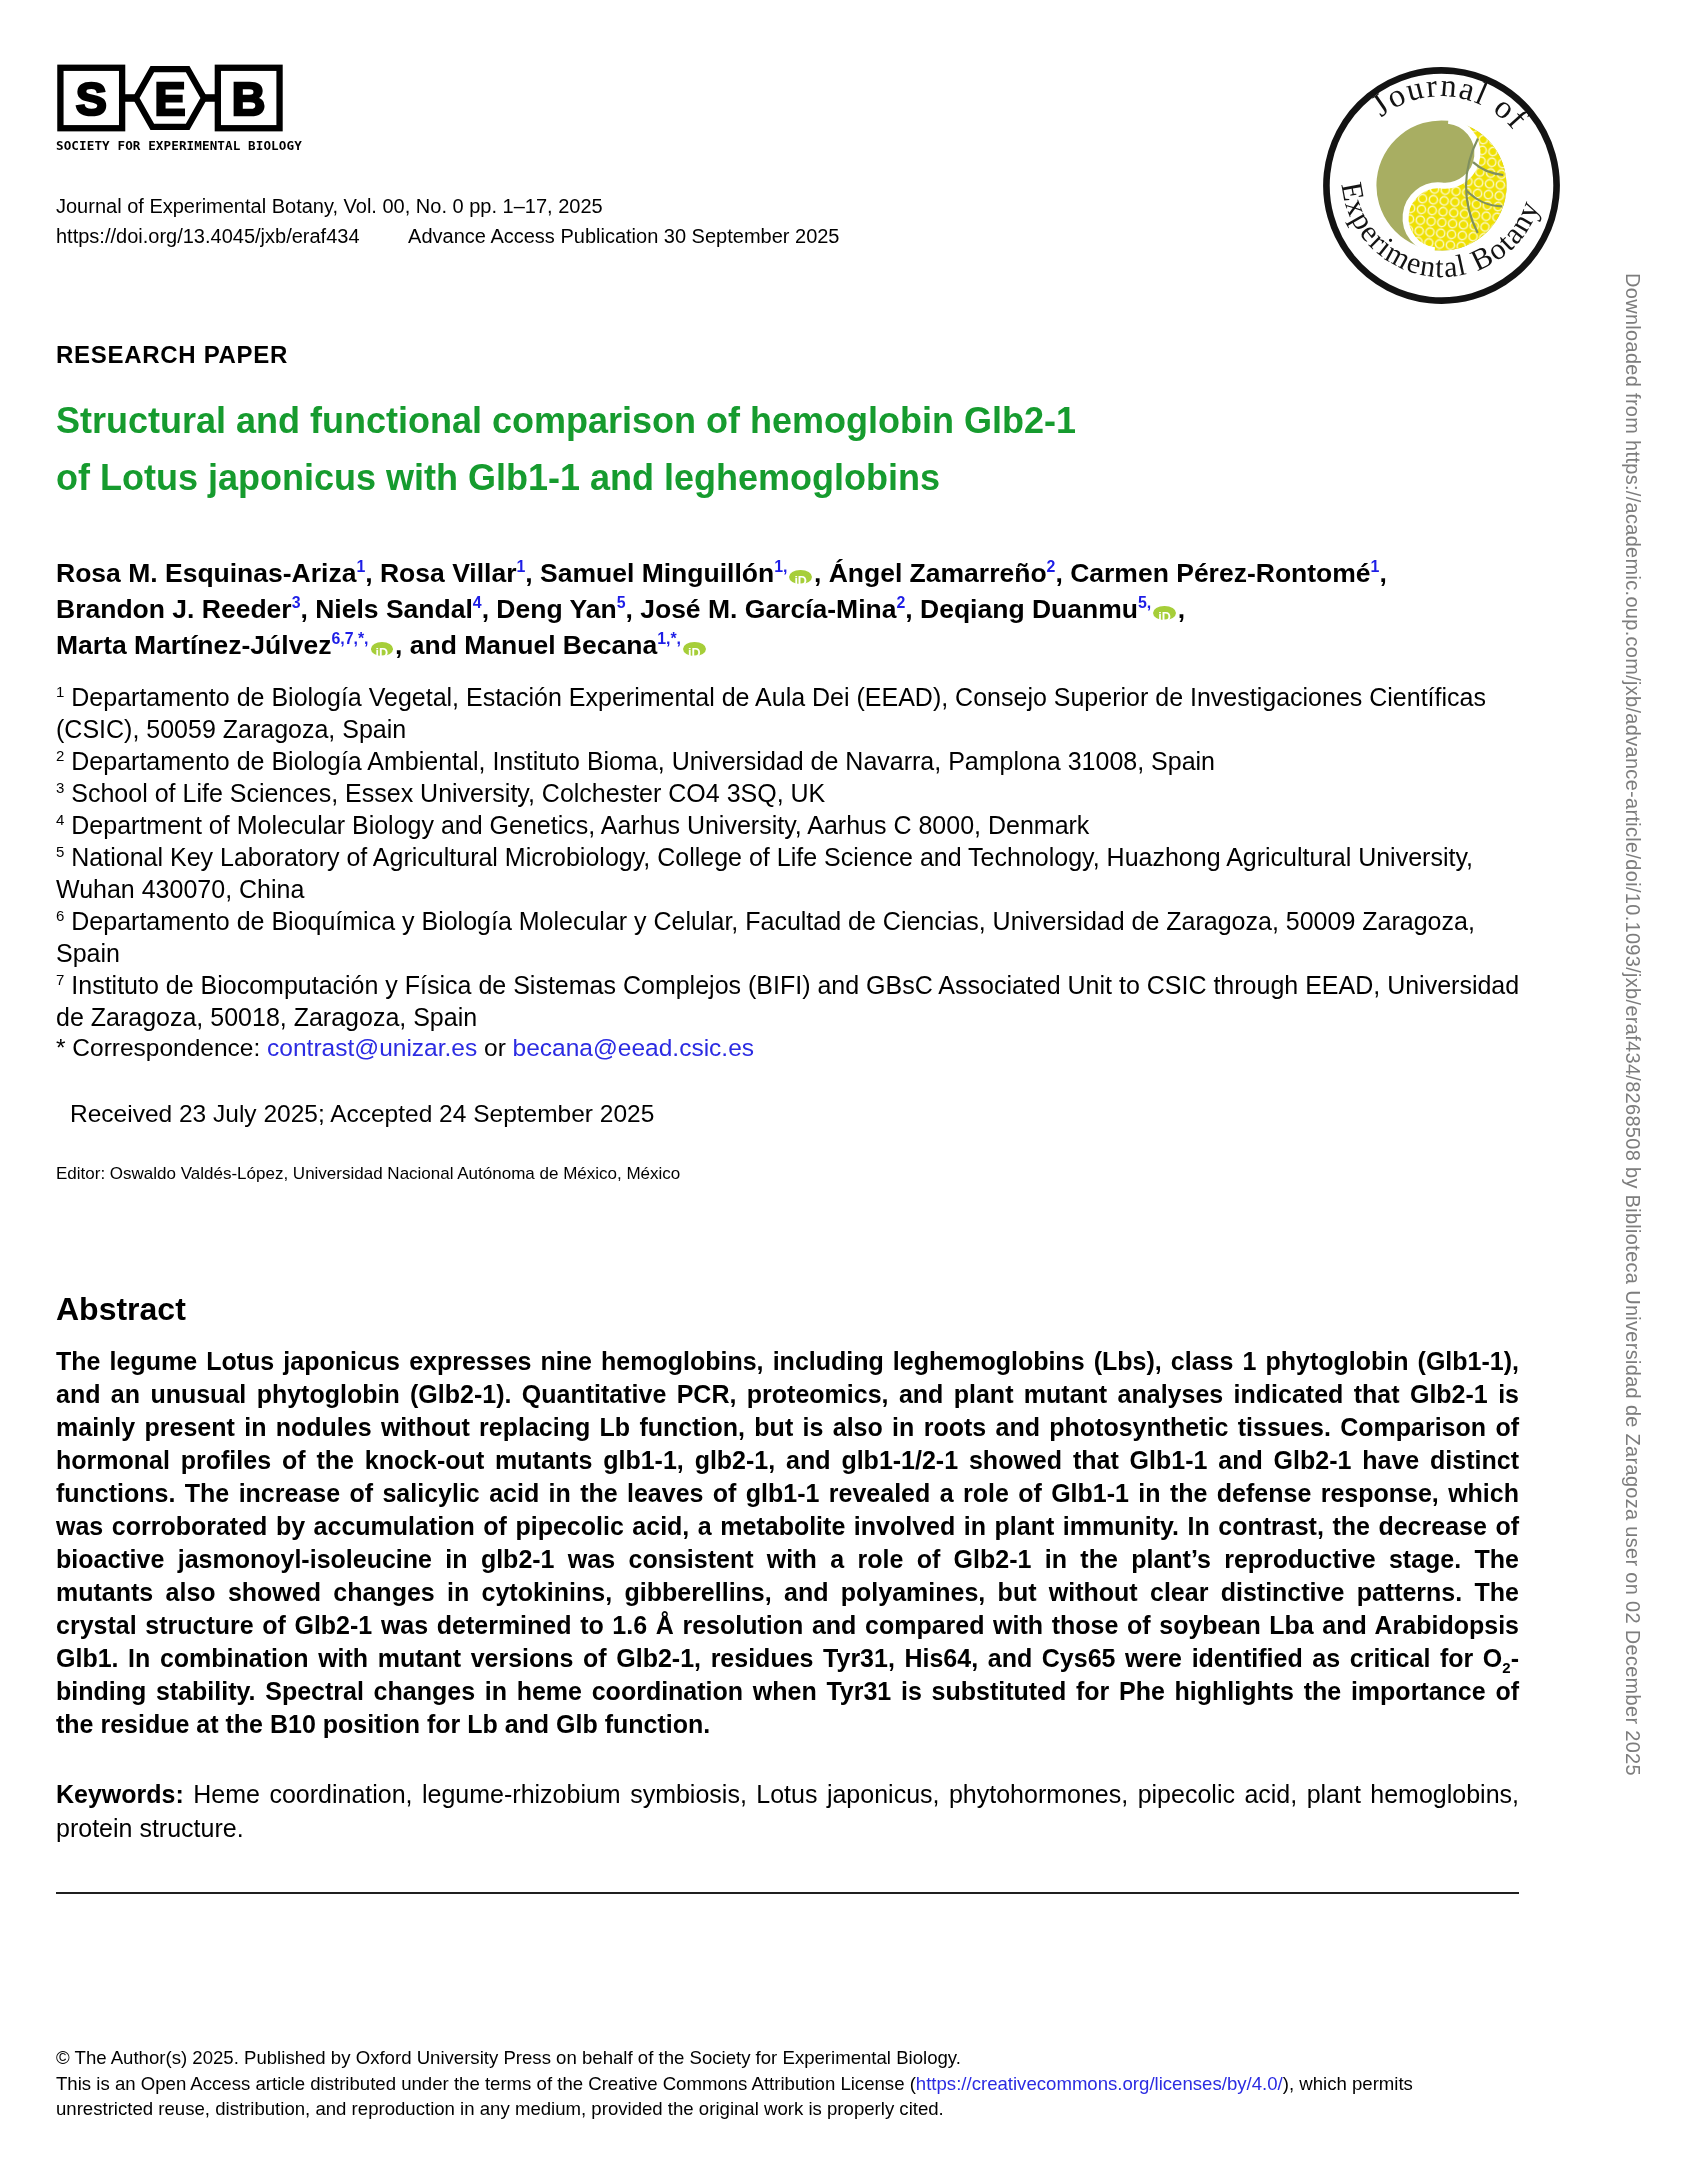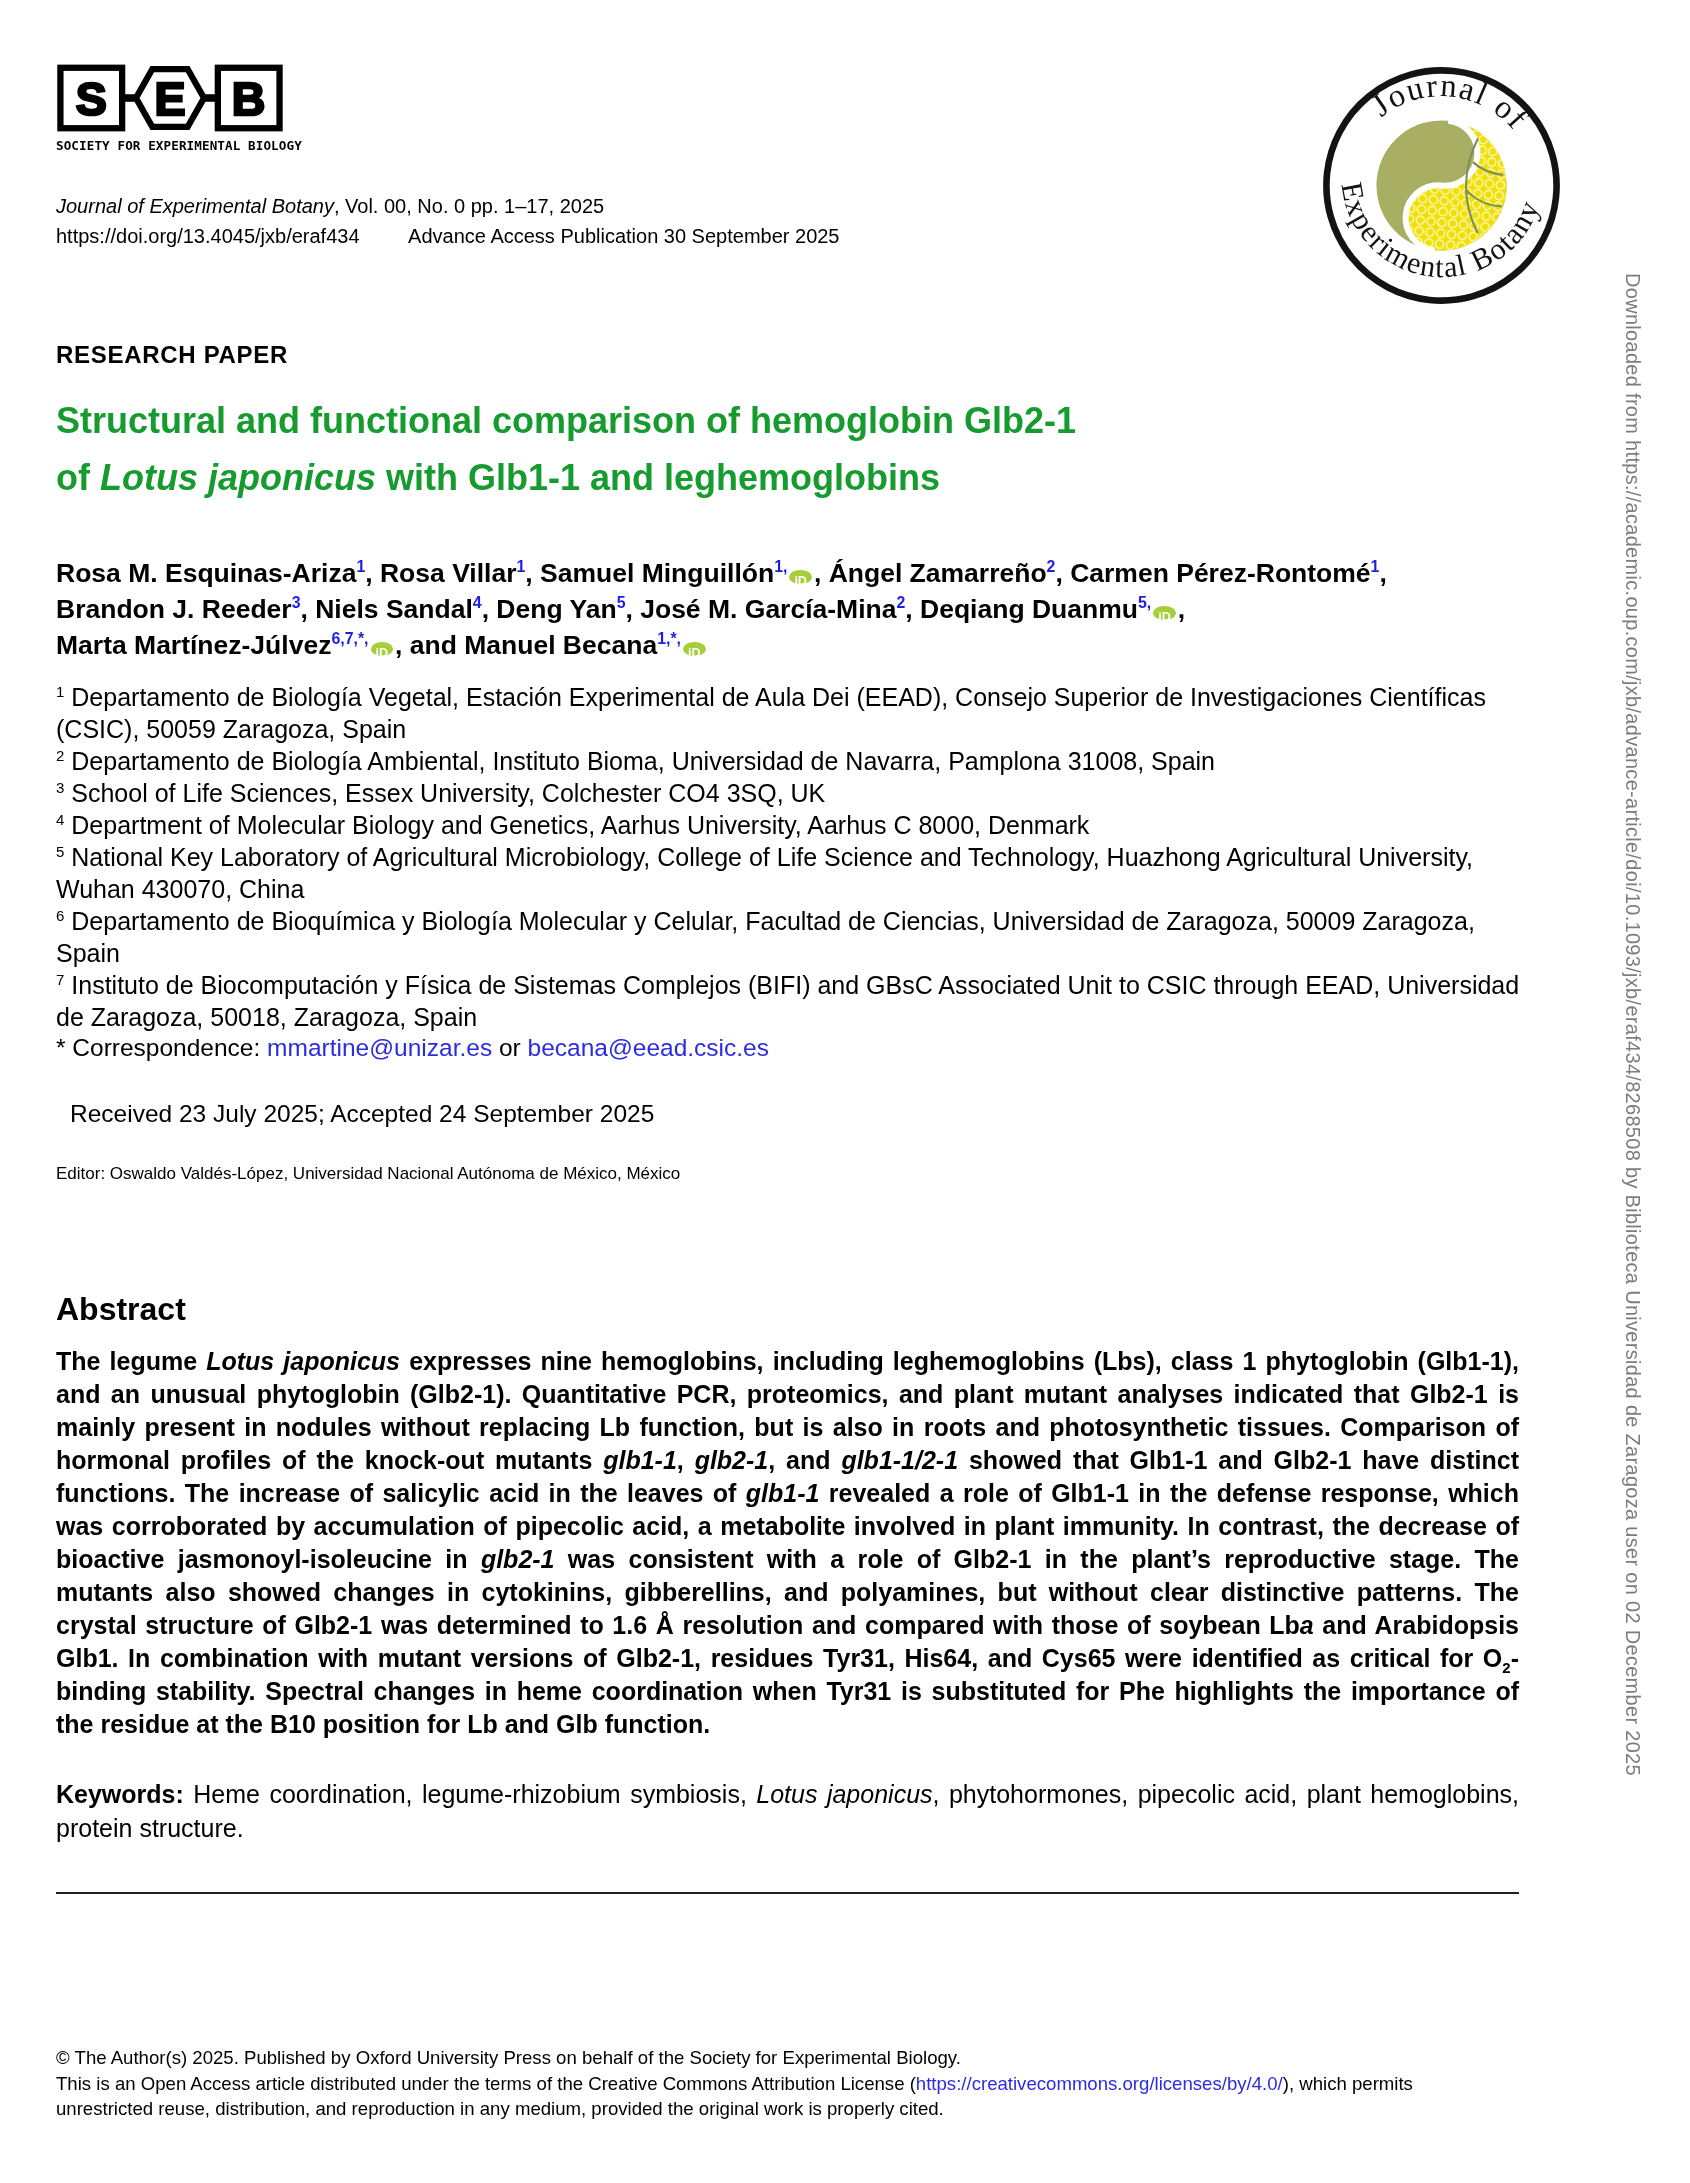--- a/index.html
+++ b/index.html
@@ -1,21 +1,21 @@
 <!DOCTYPE html>
 <html style="--title_green: #169b2e; --sup_blue: #1d1de6; --link_blue: #2b2be2; --orcid_green: #a6ce39; --sidebar_gray: #7d7d7d; --logo_olive: #a8ae62; --logo_yellow: #efe002; --logo_vein: #7f8f5f;font-size:10.6px"><head>
 <meta charset="utf-8">
 <style>
   html,body{margin:0;padding:0;}
   body{
     width:1690px;height:2183px;background:#ffffff;position:relative;
     font-family:"Liberation Sans", sans-serif;color:#000;overflow:hidden;
   }
   .page{position:absolute;inset:0;}
-  .it{font-style:italic;margin-top:38px;}
+  .it{margin-top:38px;}
   .bd{font-weight:bold;}
   .sup{vertical-align:super;font-size:60%;line-height:0;}
   .sub{vertical-align:sub;font-size:60%;line-height:0;}
   .lnk{color:var(--link_blue,#2b2be2);}
   .orcid{
     display:inline-block;width:22.5px;height:14px;border-radius:50%;
     background:var(--orcid_green,#a6ce39);color:#fff;font-size:12.6px;font-weight:bold;
     text-align:center;line-height:22.5px;font-style:normal;margin:0 2px;vertical-align:-2.7px;
     letter-spacing:0;
   }
@@ -131,21 +131,21 @@
   <h1 id="title"><span>Structural and functional comparison of hemoglobin Glb2-1</span><br><span>of </span><span class="it">Lotus japonicus</span><span> with Glb1-1 and leghemoglobins</span></h1>
 
   <div id="authors">
     <div class="author-line"><span>Rosa M. Esquinas-Ariza</span><span class="sup">1</span><span>, Rosa Villar</span><span class="sup">1</span><span>, Samuel Minguillón</span><span class="sup">1,</span><span class="orcid">iD</span><span>, Ángel Zamarreño</span><span class="sup">2</span><span>, Carmen Pérez-Rontomé</span><span class="sup">1</span><span>,</span></div>
     <div class="author-line"><span>Brandon J. Reeder</span><span class="sup">3</span><span>, Niels Sandal</span><span class="sup">4</span><span>, Deng Yan</span><span class="sup">5</span><span>, José M. García-Mina</span><span class="sup">2</span><span>, Deqiang Duanmu</span><span class="sup">5,</span><span class="orcid">iD</span><span>,</span></div>
     <div class="author-line"><span>Marta Martínez-Júlvez</span><span class="sup">6,7,*,</span><span class="orcid">iD</span><span>, and Manuel Becana</span><span class="sup">1,*,</span><span class="orcid">iD</span></div>
   </div>
 
   <div id="affiliations"><span class="sup">1</span><span> Departamento de Biología Vegetal, Estación Experimental de Aula Dei (EEAD), Consejo Superior de Investigaciones Científicas (CSIC), 50059 Zaragoza, Spain</span><br><span class="sup">2</span><span> Departamento de Biología Ambiental, Instituto Bioma, Universidad de Navarra, Pamplona 31008, Spain</span><br><span class="sup">3</span><span> School of Life Sciences, Essex University, Colchester CO4 3SQ, UK</span><br><span class="sup">4</span><span> Department of Molecular Biology and Genetics, Aarhus University, Aarhus C 8000, Denmark</span><br><span class="sup">5</span><span> National Key Laboratory of Agricultural Microbiology, College of Life Science and Technology, Huazhong Agricultural University, Wuhan 430070, China</span><br><span class="sup">6</span><span> Departamento de Bioquímica y Biología Molecular y Celular, Facultad de Ciencias, Universidad de Zaragoza, 50009 Zaragoza, Spain</span><br><span class="sup">7</span><span> Instituto de Biocomputación y Física de Sistemas Complejos (BIFI) and GBsC Associated Unit to CSIC through EEAD, Universidad de Zaragoza, 50018, Zaragoza, Spain</span></div>
 
-  <div id="correspondence"><span>* Correspondence: </span><span class="lnk">mmartine@unizar.es</span><span> or </span><span class="lnk">becana@eead.csic.es</span></div>
+  <div id="correspondence"><span>* Correspondence: </span><span class="lnk">contrast@unizar.es</span><span> or </span><span class="lnk">becana@eead.csic.es</span></div>
 
   <div id="received">Received 23 July 2025; Accepted 24 September 2025</div>
 
   <div id="editor">Editor: Oswaldo Valdés-López, Universidad Nacional Autónoma de México, México</div>
 
   <h2 id="abstract-heading">Abstract</h2>
   <div id="abstract-body"><span>The legume </span><span class="it">Lotus japonicus</span><span> expresses nine hemoglobins, including leghemoglobins (Lbs), class 1 phytoglobin (Glb1-1), and an unusual phytoglobin (Glb2-1). Quantitative PCR, proteomics, and plant mutant analyses indicated that Glb2-1 is mainly present in nodules without replacing Lb function, but is also in roots and photosynthetic tissues. Comparison of hormonal profiles of the knock-out mutants </span><span class="it">glb1-1</span><span>, </span><span class="it">glb2-1</span><span>, and </span><span class="it">glb1-1/2-1</span><span> showed that Glb1-1 and Glb2-1 have distinct functions. The increase of salicylic acid in the leaves of </span><span class="it">glb1-1</span><span> revealed a role of Glb1-1 in the defense response, which was corroborated by accumulation of pipecolic acid, a metabolite involved in plant immunity. In contrast, the decrease of bioactive jasmonoyl-isoleucine in </span><span class="it">glb2-1</span><span> was consistent with a role of Glb2-1 in the plant’s reproductive stage. The mutants also showed changes in cytokinins, gibberellins, and polyamines, but without clear distinctive patterns. The crystal structure of Glb2-1 was determined to 1.6 Å resolution and compared with those of soybean Lb</span><span class="it">a</span><span> and Arabidopsis Glb1. In combination with mutant versions of Glb2-1, residues Tyr31, His64, and Cys65 were identified as critical for O</span><span class="sub">2</span><span>-binding stability. Spectral changes in heme coordination when Tyr31 is substituted for Phe highlights the importance of the residue at the B10 position for Lb and Glb function.</span></div>
 
   <div id="keywords"><span class="bd">Keywords:</span><span> Heme coordination, legume-rhizobium symbiosis, </span><span class="it">Lotus japonicus</span><span>, phytohormones, pipecolic acid, plant hemoglobins, protein structure.</span></div>
 

